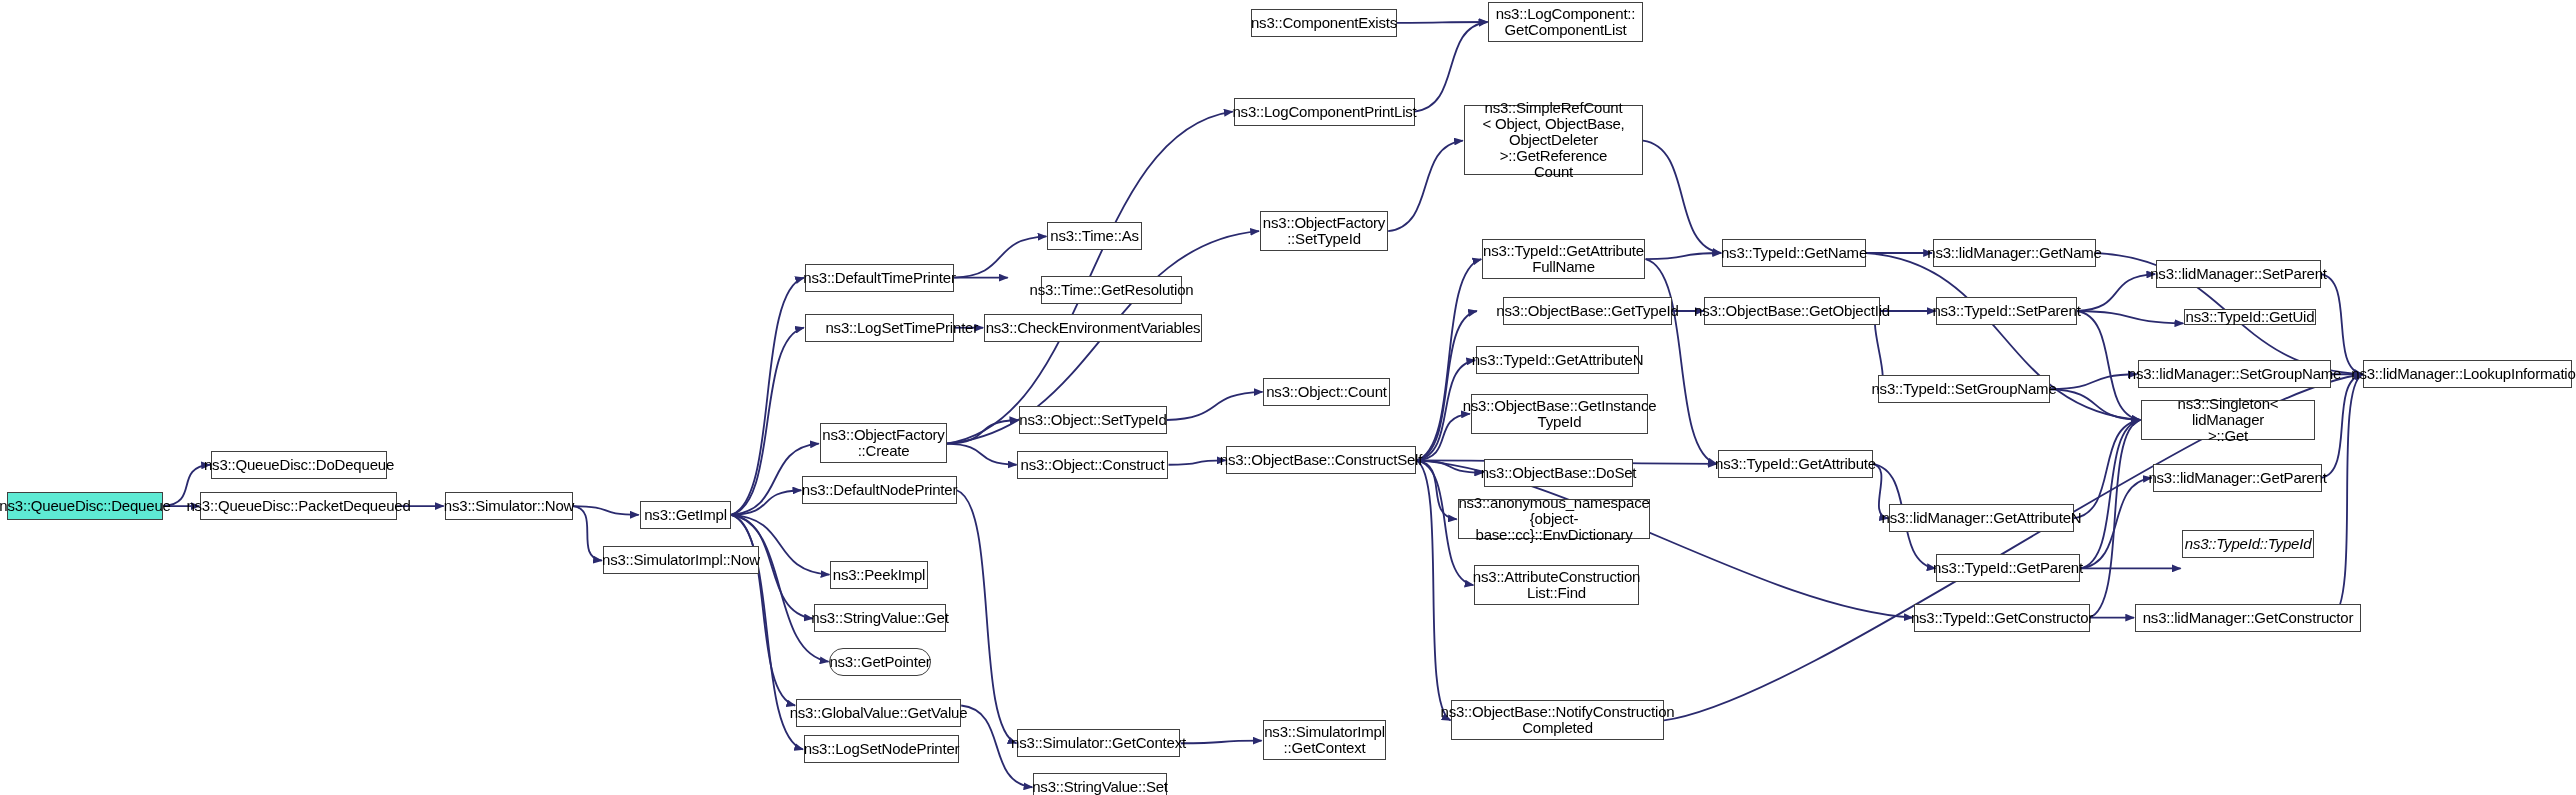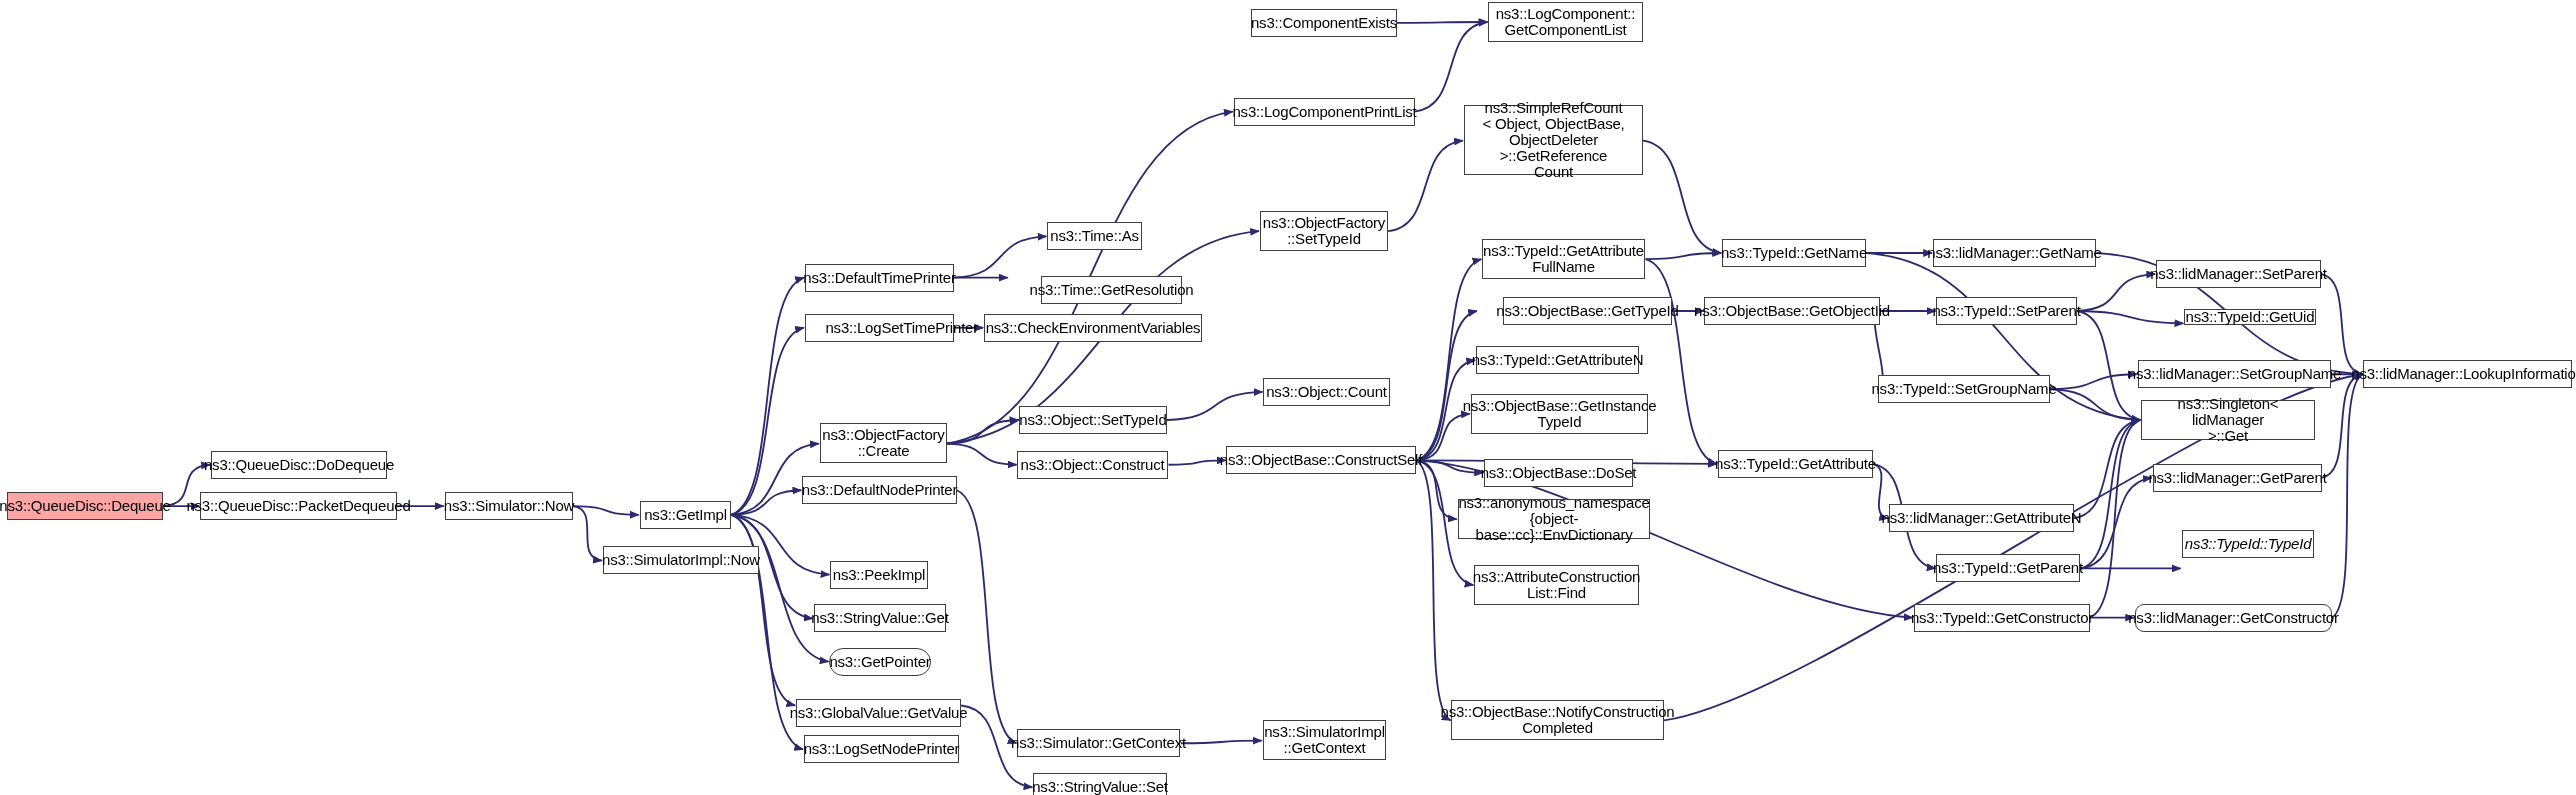--- a/index.html
+++ b/index.html
@@ -17,21 +17,21 @@
     align-items:center;
     justify-content:center;
     text-align:center;
     line-height:1.08;
     font-size:15px;
     letter-spacing:-0.2px;
     white-space:pre-line;
     padding:0.9px 3.5px;
     z-index:3;
   }
-  .node.root{background:#fca5a5;}
+  .node.root{background:#5eead4;}
 </style>
 </head>
 <body>
 
 <div id="graph">
   <svg id="edges" viewBox="0 0 2932 906">
     <defs>
       <marker id="arrow" markerWidth="11" markerHeight="9" refX="10" refY="4.5" orient="auto" markerUnits="userSpaceOnUse">
         <path d="M0,0 L11,4.5 L0,9 z" fill="#2a2a6e"></path>
       </marker>
@@ -165,17 +165,17 @@
       <div class="node" style="left: 1889px; top: 504px; width: 185px; height: 28px;">ns3::lidManager::GetAttributeN</div>
       <div class="node" style="left: 1936px; top: 554px; width: 144px; height: 28px;">ns3::TypeId::GetParent</div>
       <div class="node" style="left: 1914px; top: 604px; width: 176px; height: 28px;">ns3::TypeId::GetConstructor</div>
       <div class="node" style="left: 2156px; top: 260px; width: 165px; height: 28px;">ns3::lidManager::SetParent</div>
       <div class="node" style="left: 2184px; top: 309px; width: 132px; height: 16px;">ns3::TypeId::GetUid</div>
       <div class="node" style="left: 2138px; top: 360px; width: 193px; height: 28px;">ns3::lidManager::SetGroupName</div>
       <div class="node" style="left: 2141px; top: 400px; width: 174px; height: 40px;">ns3::Singleton&lt; lidManager
 &gt;::Get</div>
       <div class="node" style="left: 2153px; top: 464px; width: 169px; height: 28px;">ns3::lidManager::GetParent</div>
       <div class="node" style="left: 2182px; top: 530px; width: 132px; height: 28px; font-style: italic;">ns3::TypeId::TypeId</div>
-      <div class="node" style="left: 2135px; top: 604px; width: 197px; height: 28px; border-radius: 9px;">ns3::lidManager::GetConstructor</div>
+      <div class="node" style="left: 2135px; top: 604px; width: 226px; height: 28px;">ns3::lidManager::GetConstructor</div>
       <div class="node" style="left: 2363px; top: 360px; width: 209px; height: 28px;">ns3::lidManager::LookupInformation</div>
     </div>
 </div>
 
 
 </body></html>

